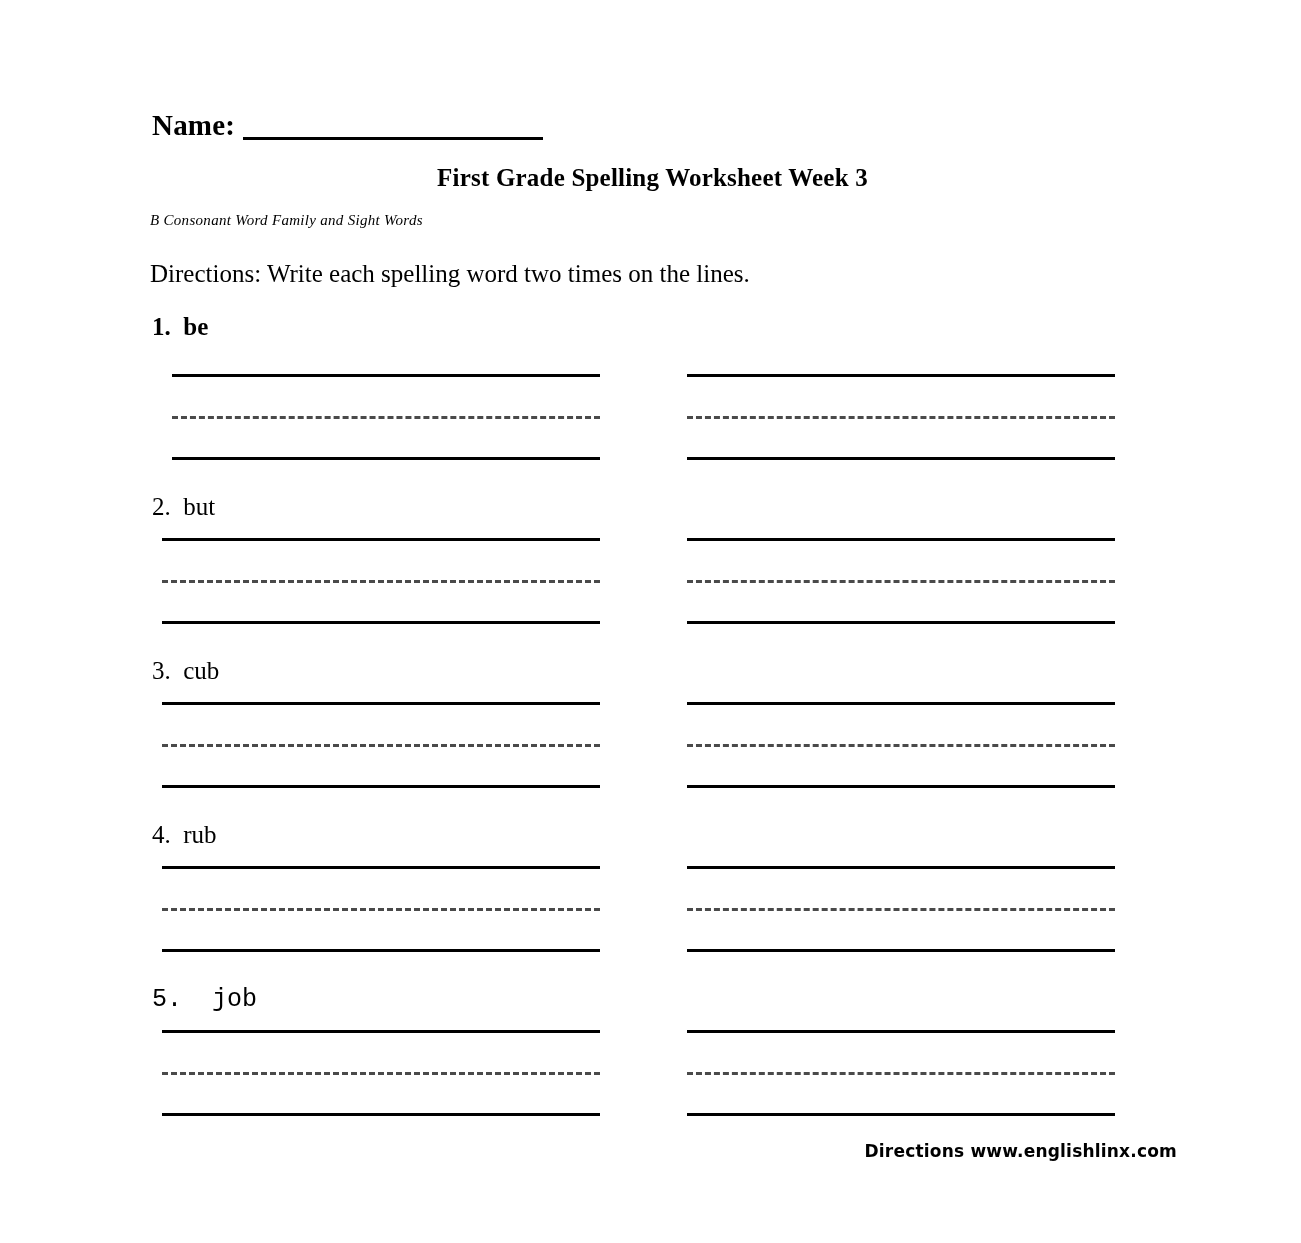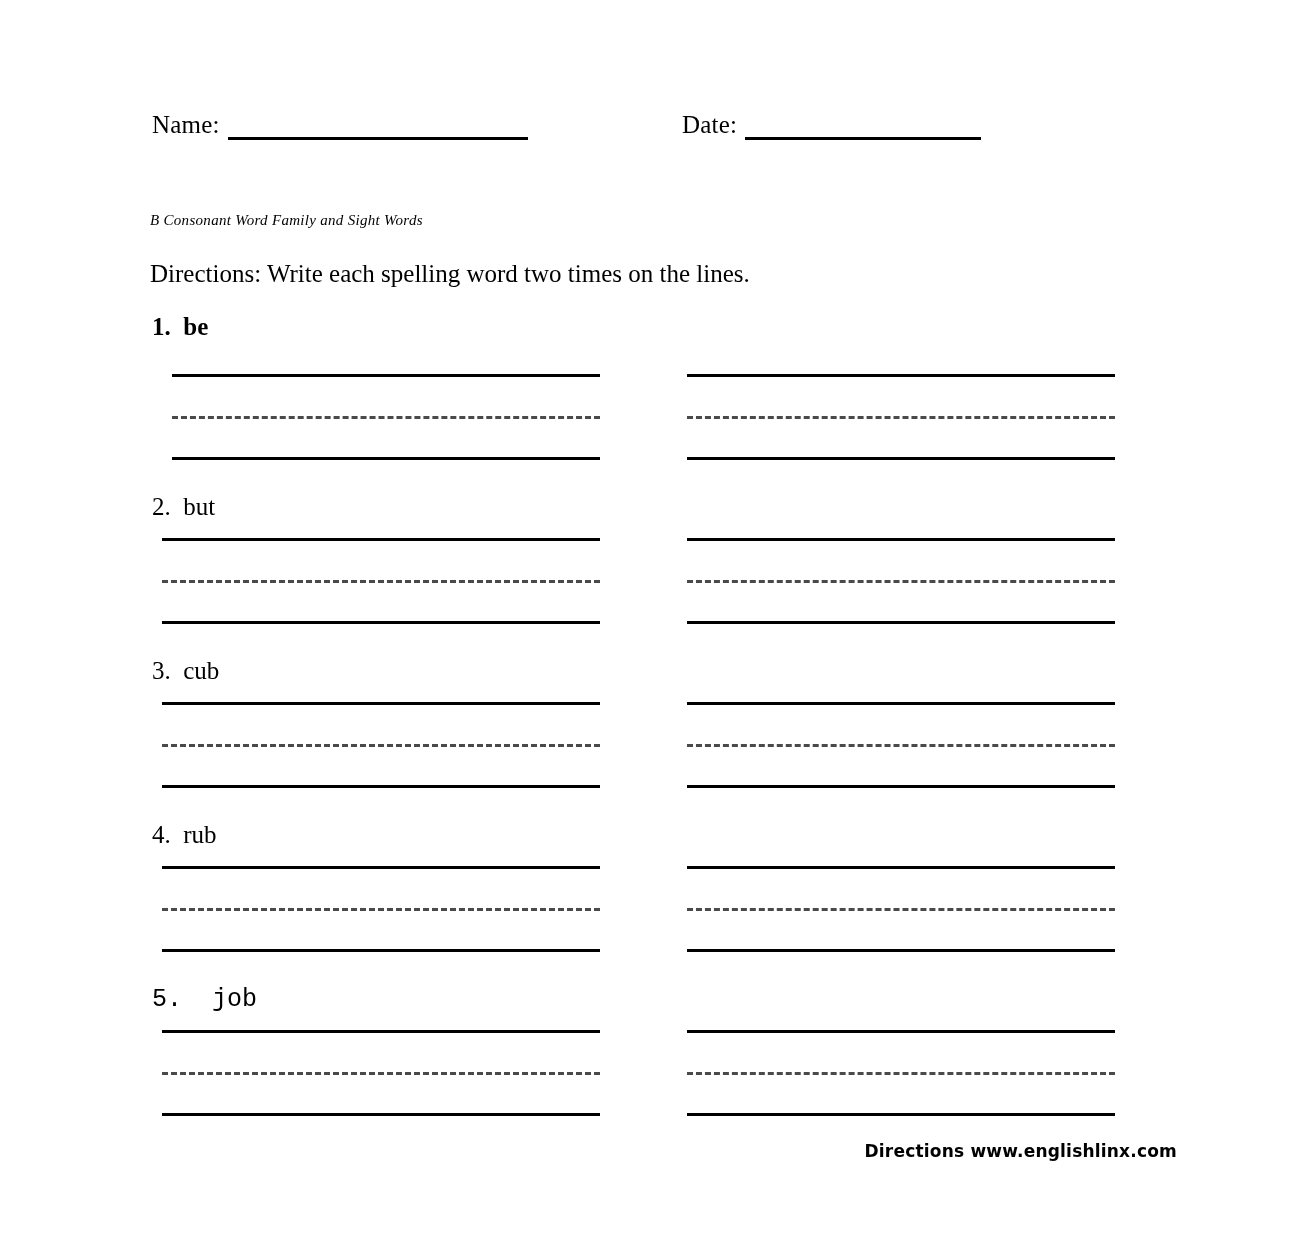--- a/index.html
+++ b/index.html
@@ -39,22 +39,22 @@
     align-items: flex-end;
   }
   .date-block {
     position: absolute;
     left: 530px;
     top: 0px;
     display: flex;
     align-items: flex-end;
   }
   .field-label {
-    font-size: 25px;
-    font-weight: normal;
+    font-size: 29px;
+    font-weight: bold;
     line-height: 30px;
     white-space: nowrap;
     letter-spacing: 0.2px;
   }
   .field-rule {
     display: inline-block;
     border-bottom: 3px solid #000;
     height: 26px;
     margin-left: 8px;
   }
@@ -149,26 +149,25 @@
 </head>
 <body>
 
 <div class="page">
 
   <div class="header-row">
     <div class="name-block">
       <span class="field-label">Name:</span>
       <span class="field-rule name-rule"></span>
     </div>
-    <div class="date-block">
-      <span class="field-label">Date:</span>
-      <span class="field-rule date-rule"></span>
-    </div>
-  </div>
-
+  </div>
+
+  <div class="title">
+    <span class="title-inner">First Grade Spelling Worksheet Week 3</span>
+  </div>
 
   <div class="subtitle">B Consonant Word Family and Sight Words</div>
 
   <div class="directions">Directions: Write each spelling word two times on the lines.</div>
 
   <div class="item" style="top:0;">
     <div class="item-label" style="left:152px; top:313px;font-weight:bold;">
       <span class="item-num">1.</span>
       <span>&nbsp;</span><span class="item-word">be</span>
     </div>

